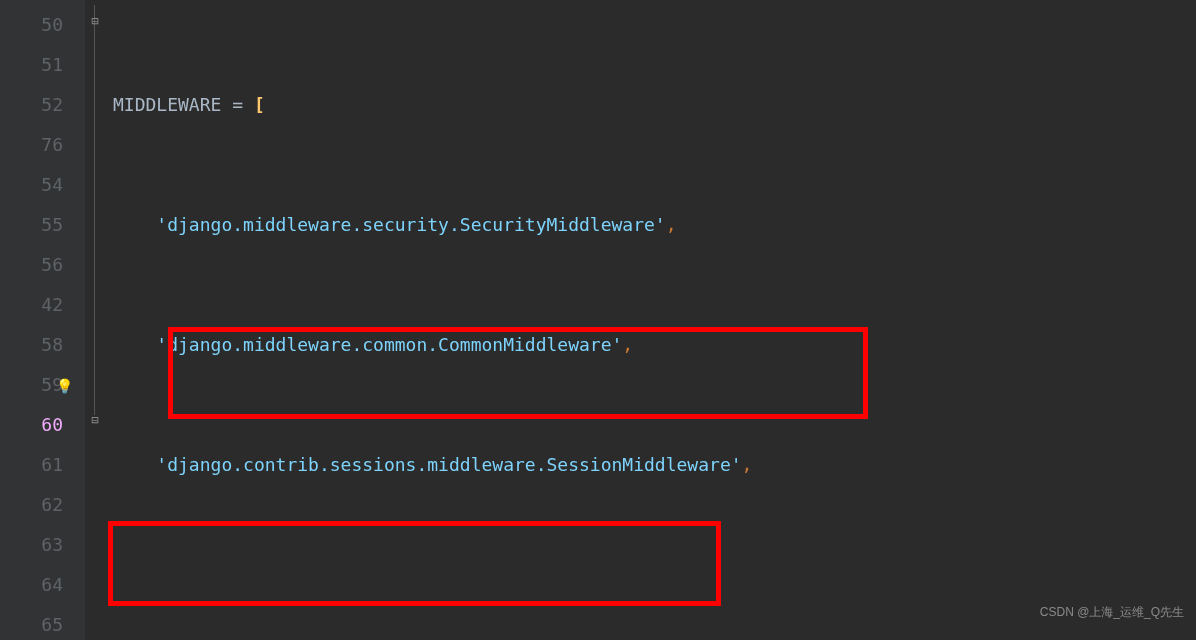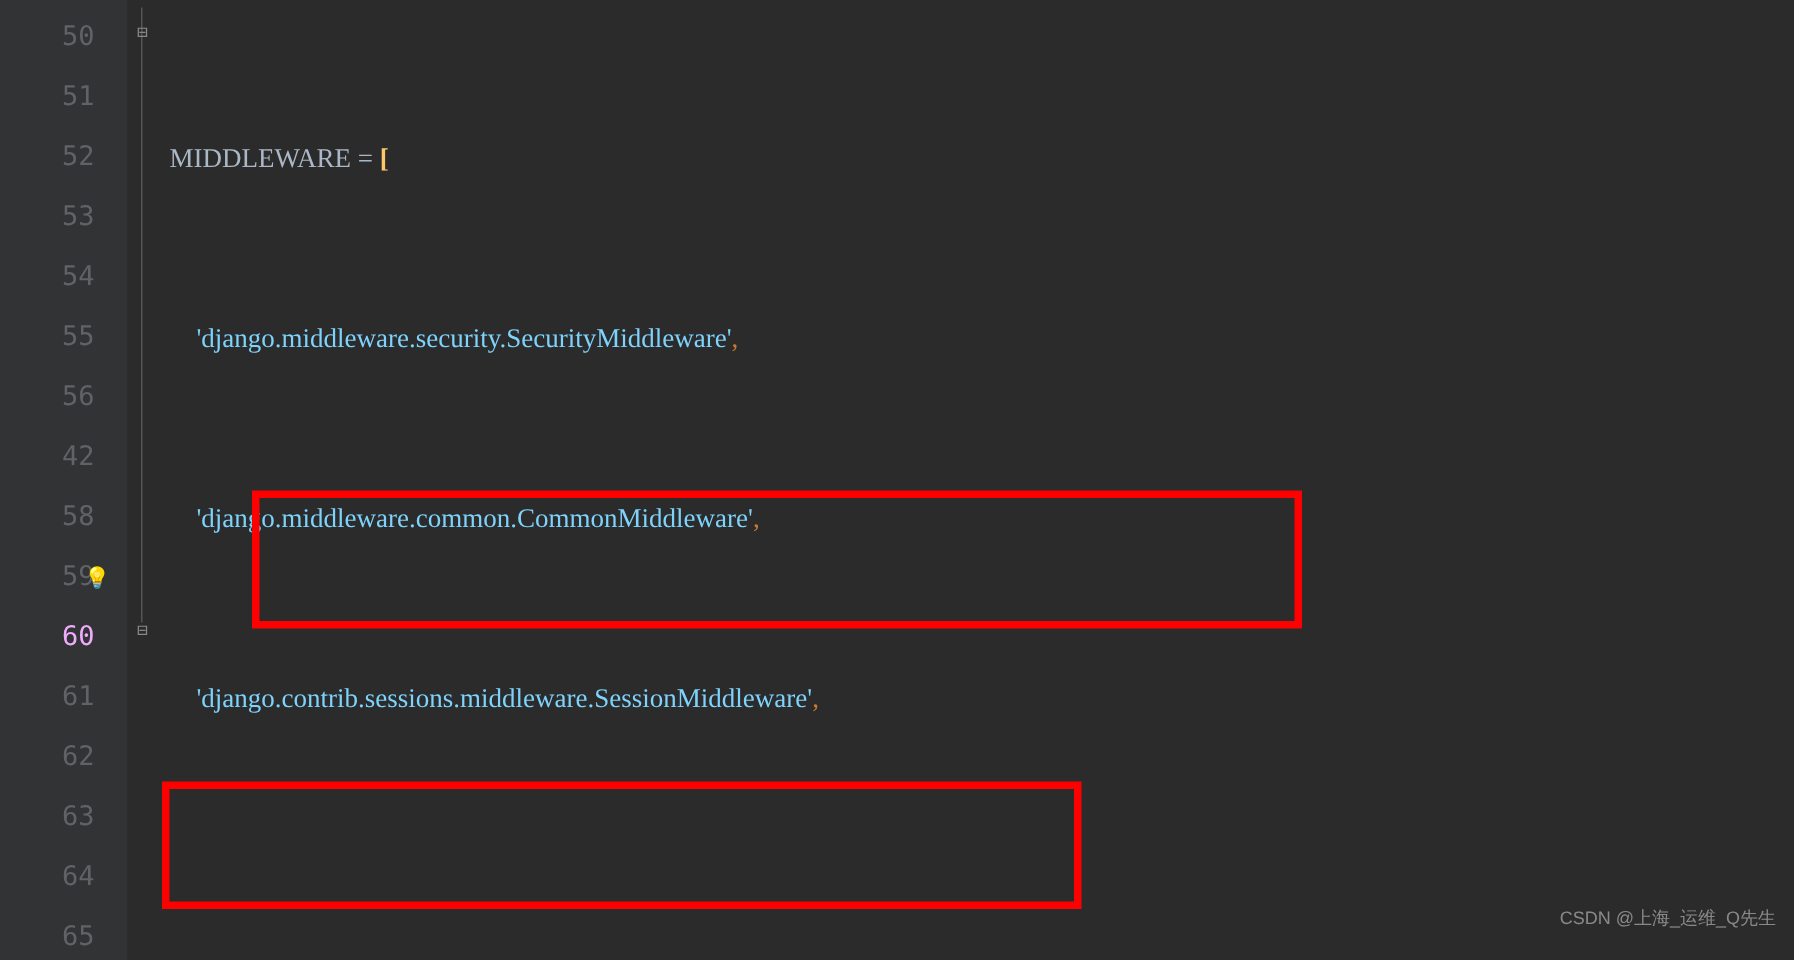--- a/index.html
+++ b/index.html
@@ -51,21 +51,21 @@
       font-size: 12px;
       line-height: 14px;
       text-align: center;
     }
     .code {
       padding-top: 5px;
       padding-left: 8px;
       white-space: pre;
       position: relative;
     }
-    .code .line { height: 40px; line-height: 40px; font-family: Liberation Serif, serif; }
+    .code .line { height: 40px; line-height: 40px; }
     .op { color: #a9b7c6; }
     .str { color: #7dd3fc; }
     .ident { color: #a9b7c6; }
     .comma { color: #cc7832; }
     .bracket-yellow { color: #ffc66d; font-weight: bold; }
     .bulb {
       position: absolute;
       left: 56px;
       width: 16px;
       height: 16px;
@@ -88,21 +88,21 @@
     }
   </style>
 </head>
 <body>
 
 <div class="editor">
   <div class="gutter">
     <div class="ln">50</div>
     <div class="ln">51</div>
     <div class="ln">52</div>
-    <div class="ln">53</div>
+    <div class="ln">76</div>
     <div class="ln">54</div>
     <div class="ln">55</div>
     <div class="ln">56</div>
     <div class="ln">42</div>
     <div class="ln">58</div>
     <div class="ln">59</div>
     <div class="ln highlight">60</div>
     <div class="ln">61</div>
     <div class="ln">62</div>
     <div class="ln">63</div>

